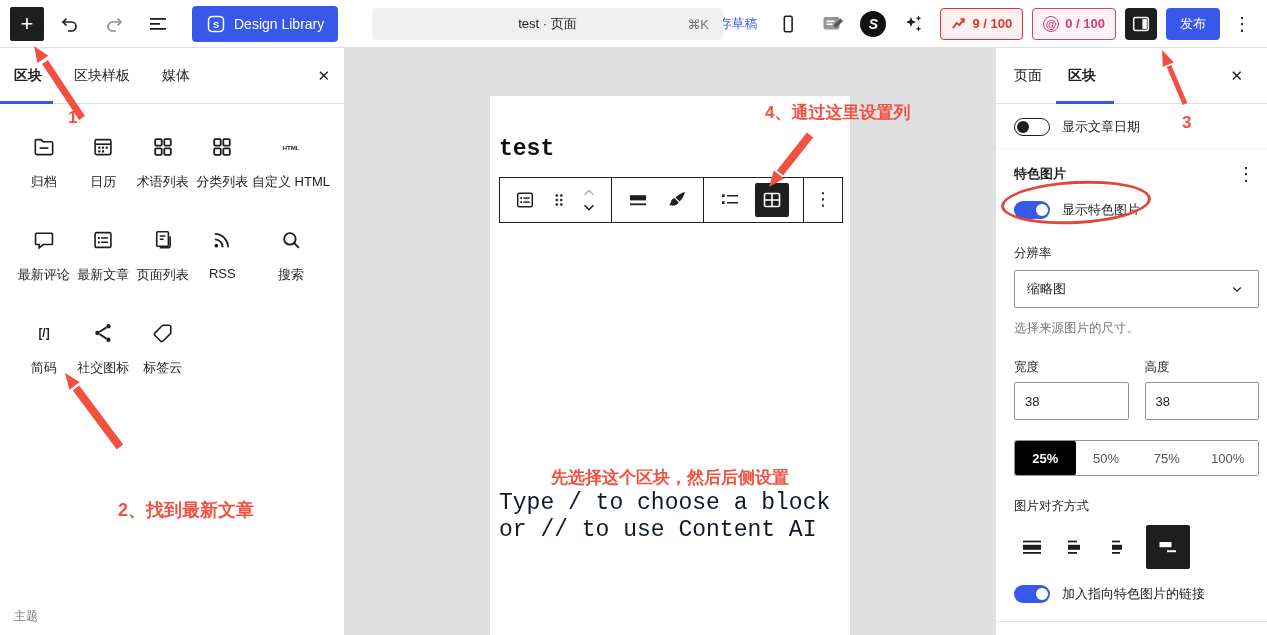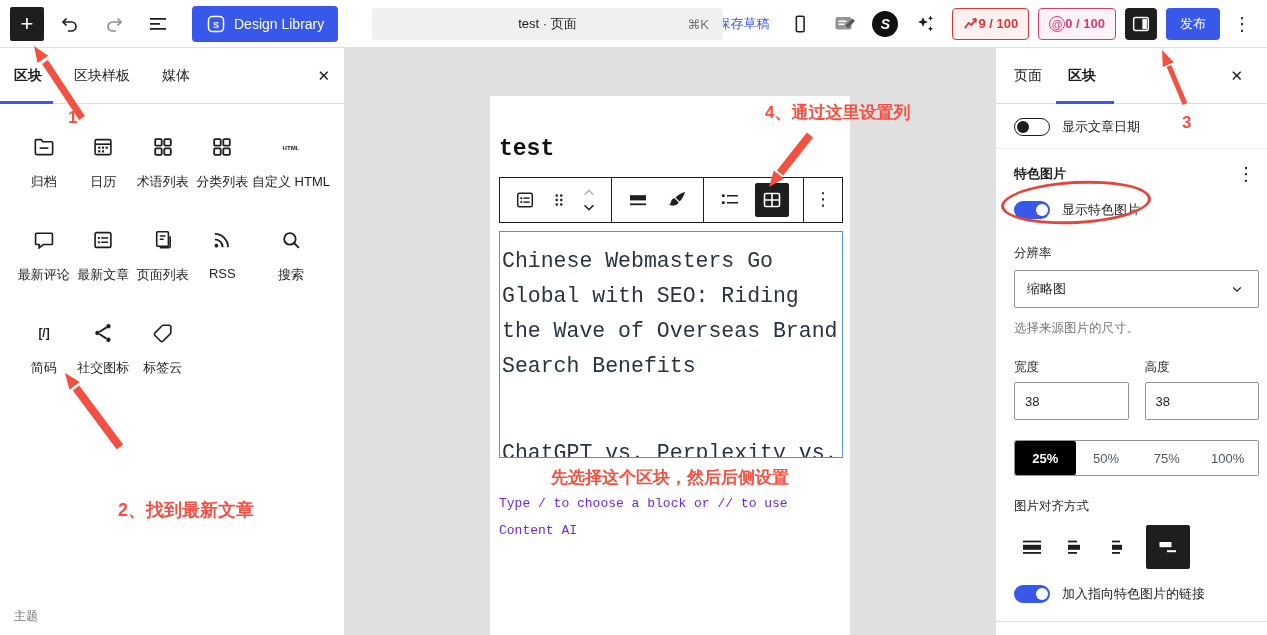--- a/index.html
+++ b/index.html
@@ -15,21 +15,21 @@
     font-size:22px; display:flex; align-items:center; justify-content:center; font-weight:400; }
   .tb-icon { width:36px; height:36px; display:flex; align-items:center; justify-content:center; }
   .dl-btn { height:36px; background:#3858e9; color:#fff; border-radius:4px; display:flex;
     align-items:center; gap:8px; padding:0 14px; font-size:14px; margin-left:8px; }
   .doc-switcher { position:absolute; left:372px; top:8px; width:351px; height:32px; background:#f0f0f0;
     border-radius:4px; display:flex; align-items:center; font-size:13px; }
   .doc-title { flex:1; text-align:center; color:#1e1e1e; }
   .doc-shortcut { position:absolute; right:14px; color:#757575; font-size:13px; }
   .tb-right { margin-left:auto; display:flex; align-items:center; gap:9px; padding-right:12px; }
   .save-draft { color:#3858e9; font-size:13px; margin-right:4px; }
-  .badge { height:32px; border-radius:4px; display:flex; align-items:center; gap:0;
+  .badge { height:32px; border-radius:4px; display:flex; align-items:center; gap:6px;
     padding:0 10px; font-size:13px; font-weight:700; }
   .badge.seo { border:1px solid #d63638; background:#fcf0f1; color:#d63638; }
   .badge.cai { border:1px solid #d23d76; background:#fdf2f7; color:#d23d76; }
   .at-circle { width:16px; height:16px; border:1.6px solid #d23d76; border-radius:50%;
     font-size:11px; display:flex; align-items:center; justify-content:center; font-weight:700; }
   .panel-toggle-btn { width:32px; height:32px; background:#1e1e1e; border-radius:4px;
     display:flex; align-items:center; justify-content:center; }
   .publish-btn { height:32px; background:#3858e9; color:#fff; border-radius:4px; font-size:13px;
     display:flex; align-items:center; padding:0 14px; }
   .kebab { font-size:18px; color:#1e1e1e; line-height:1; padding:0 4px; }
@@ -62,22 +62,22 @@
   .g1{ width:112px; } .g2{ width:92px; } .g3{ width:100px; } .g4{ flex:1; }
   .btb-btn { display:flex; align-items:center; justify-content:center; }
   .grid-active { width:34px; height:34px; background:#1e1e1e; border-radius:2px; }
   .post-block { position:absolute; left:9px; top:135px; width:344px; height:227px;
     border:1.5px solid #4f94d4; overflow:hidden; }
   .post-block p { font-size:21.5px; line-height:35px; color:#283241; padding-left:2px; }
   .pb-1 { margin-top:12px; }
   .pb-2 { margin-top:52px; }
   .select-tip { position:absolute; left:0; top:370px; width:360px; text-align:center;
     color:#f25041; font-size:17px; font-weight:700; }
-  .type-placeholder { position:absolute; left:9px; top:394px; width:340px; color:#6d28d9;
-    font-size:13px; line-height:27px; }
+  .type-placeholder { position:absolute; left:9px; top:394px; width:340px; color:#0f172a;
+    font-size:23px; line-height:27px; }
 
   
   .right-sb { position:absolute; left:995px; top:48px; width:272px; height:587px; background:#fff;
     border-left:1px solid #e0e0e0; padding:0 8px 0 18px; overflow:hidden; z-index:10; }
   .rsb-tabs { position:relative; height:56px; display:flex; align-items:center; gap:26px;
     font-size:14px; margin:0 -8px 0 -18px; padding:0 24px 0 18px; border-bottom:1px solid #ddd; }
   .rsb-tabs .close { margin-left:auto; font-size:15px; }
   .row { display:flex; align-items:center; gap:12px; }
   .toggle { width:36px; height:18px; border-radius:10px; position:relative; flex:0 0 auto; }
   .toggle.off { background:#fff; border:1.5px solid #1e1e1e; }
@@ -405,24 +405,20 @@
                 <rect x="4.5" y="5.5" width="15" height="13" rx="1.5" fill="none" stroke="#fff" stroke-width="1.6"></rect>
                 <path d="M12 5.5v13M4.5 12h15" stroke="#fff" stroke-width="1.6"></path>
               </svg>
           </span>
         </div>
         <div class="btb-group g4">
           <span class="kebab">⋮</span>
         </div>
       </div>
 
-      <div class="post-block">
-        <p class="pb-1">Chinese Webmasters Go Global with SEO: Riding the Wave of Overseas Brand Search Benefits</p>
-        <p class="pb-2">ChatGPT vs. Perplexity vs. Claude</p>
-      </div>
 
       <div class="select-tip note" style="position:absolute;">先选择这个区块，然后后侧设置</div>
       <div class="type-placeholder">Type / to choose a block or // to use Content AI</div>
     </div>
   </div>
 
   <div class="right-sb">
     <div class="rsb-tabs">
       <span>页面</span>
       <span style="font-weight:600;">区块</span>

